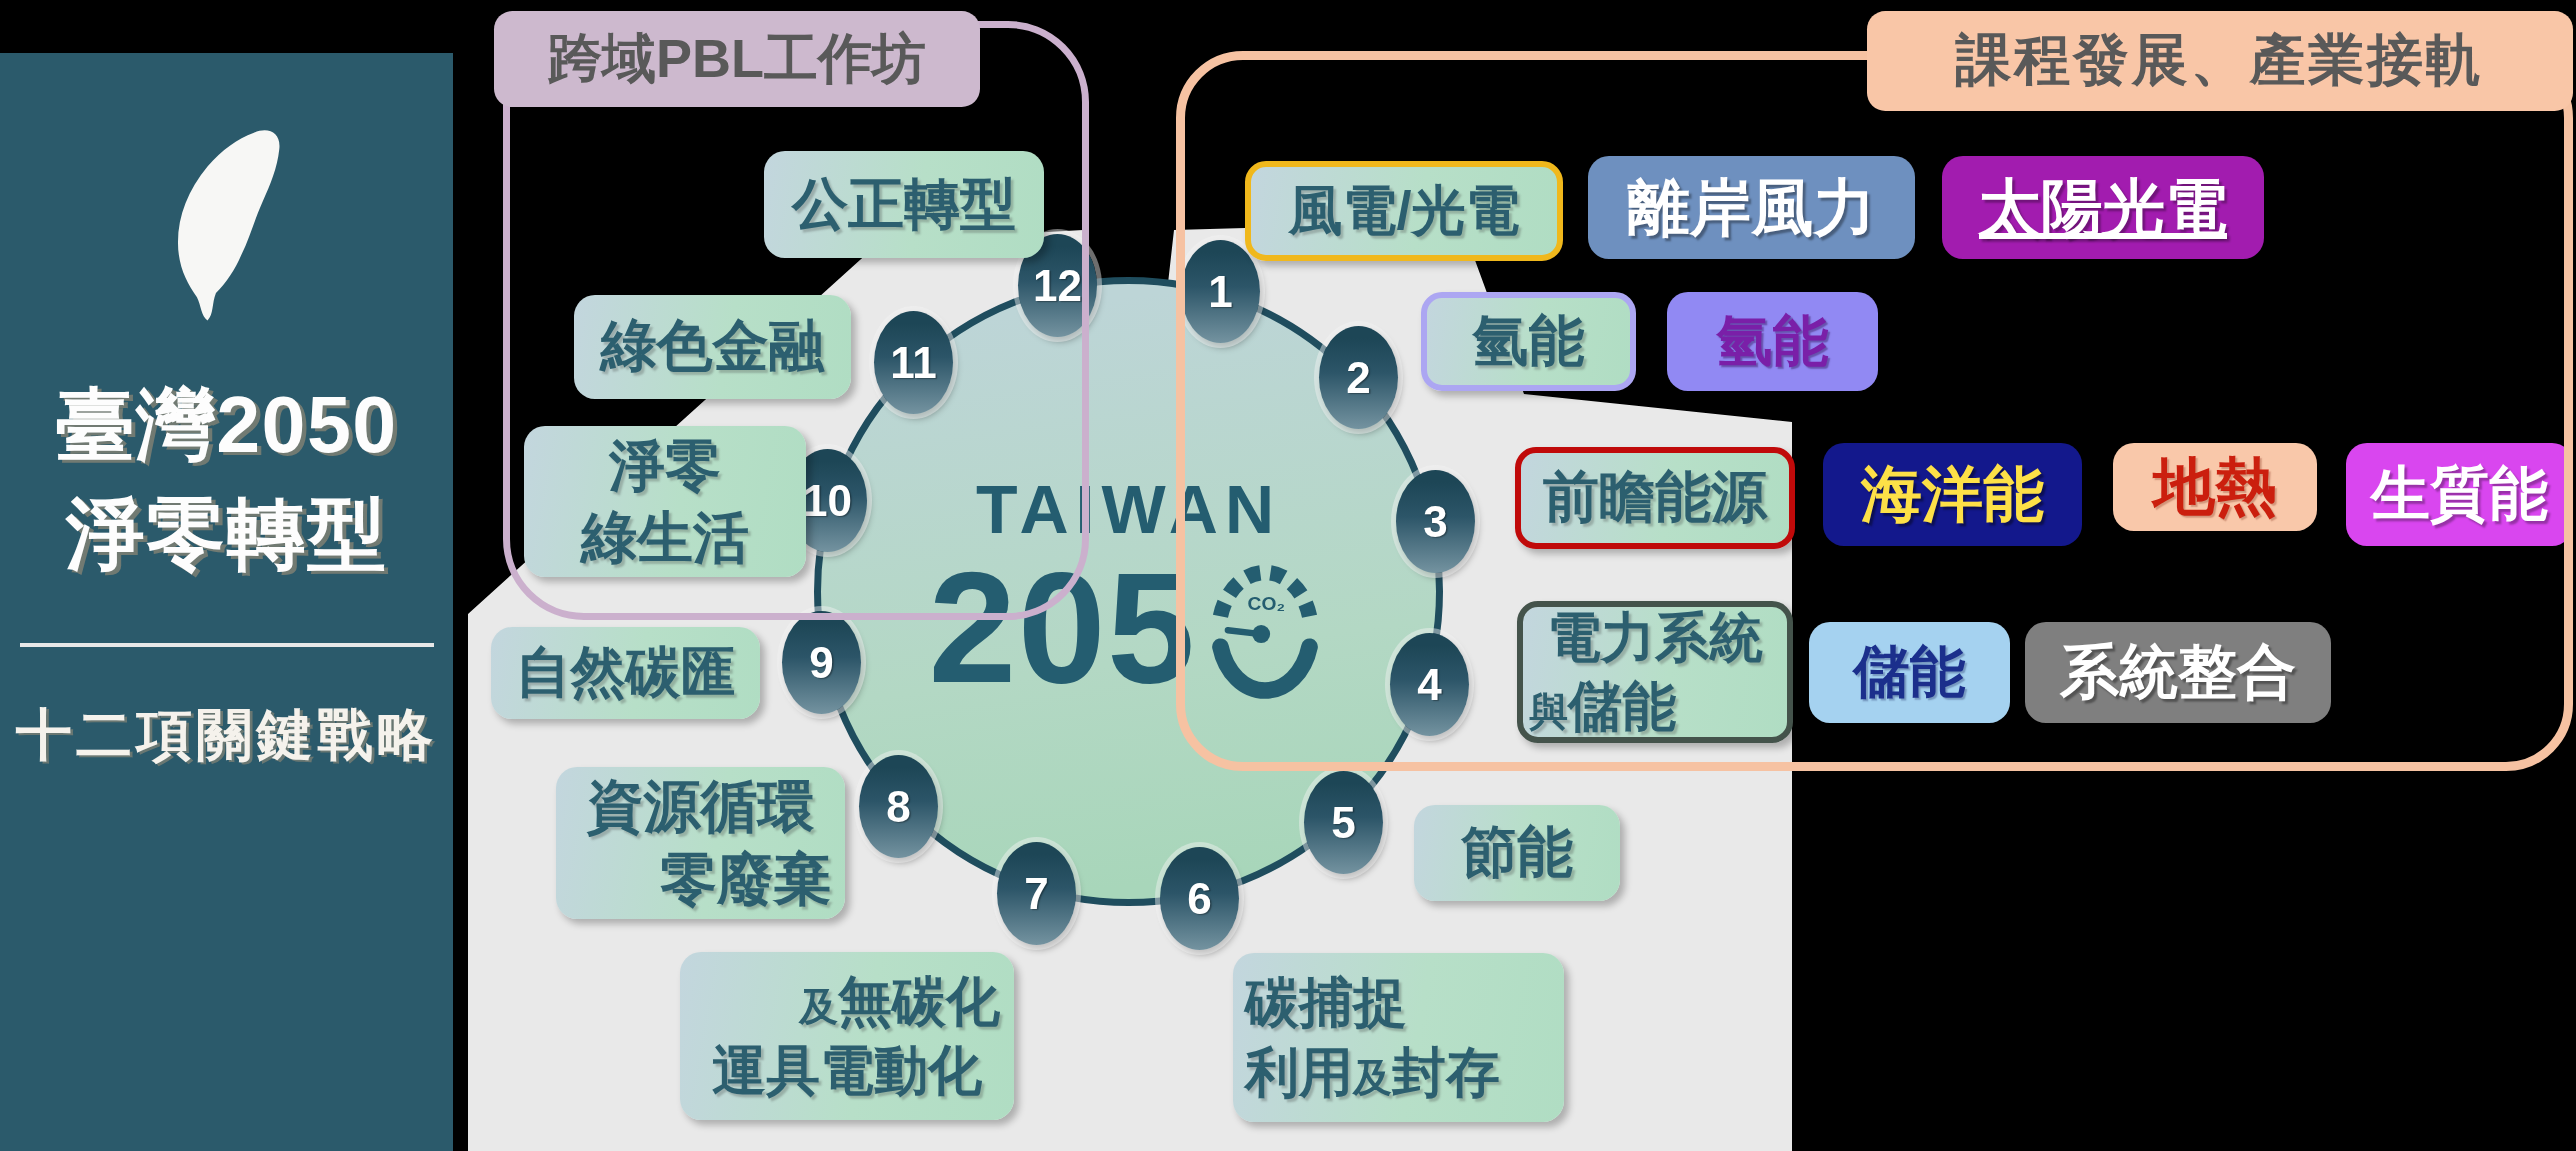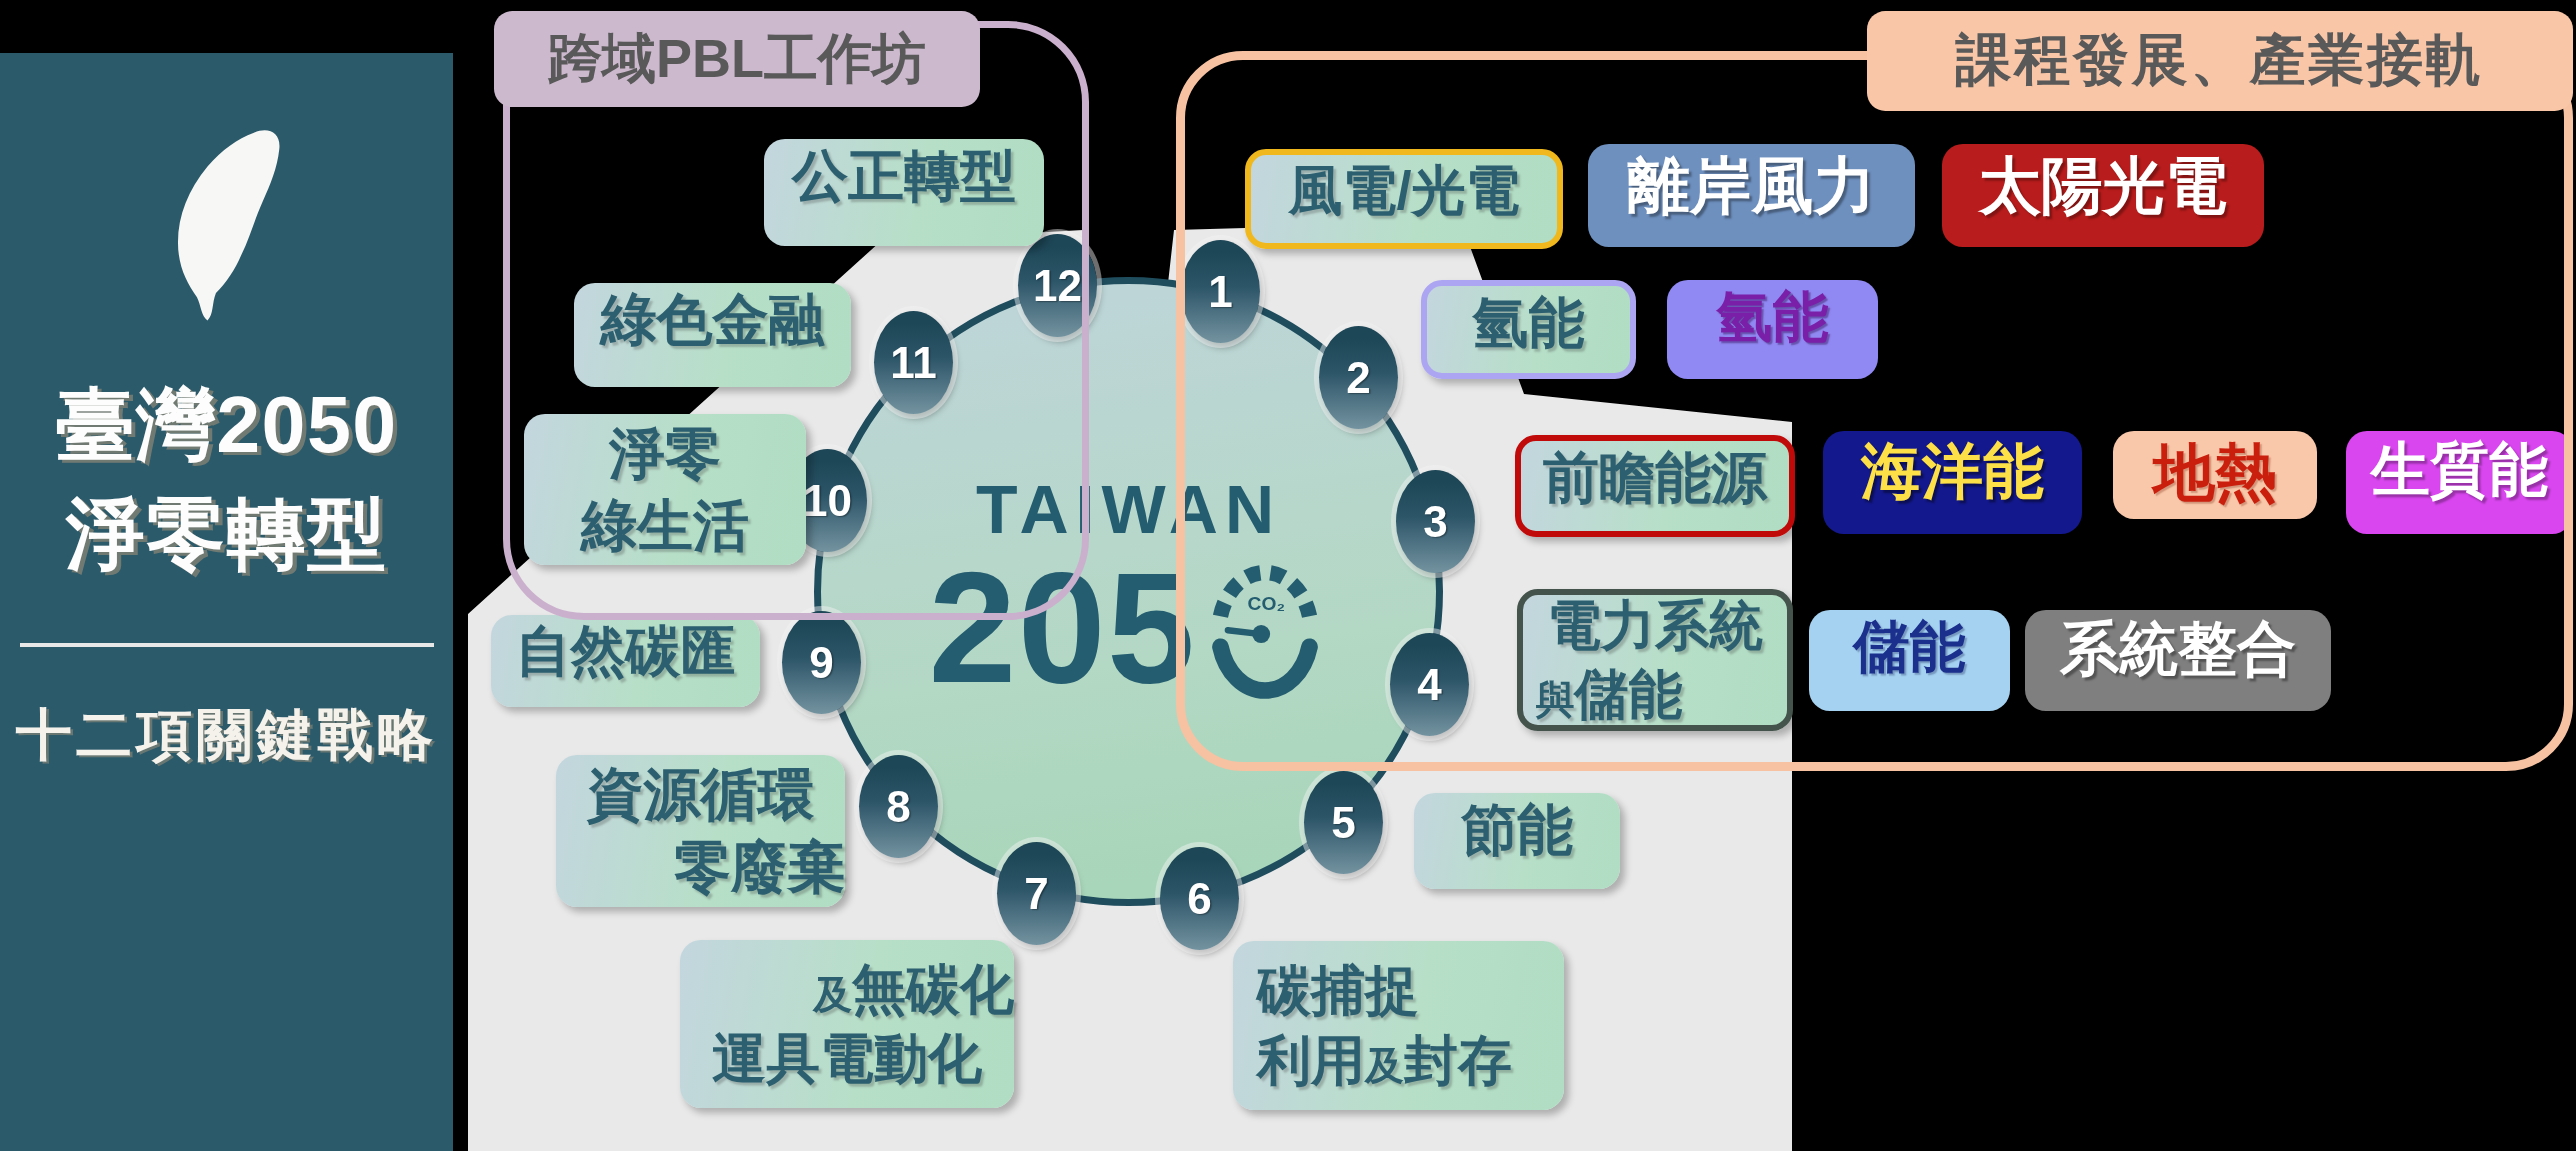--- a/index.html
+++ b/index.html
@@ -54,39 +54,40 @@
     position:absolute;width:79px;height:103px;border-radius:50%;
     background:linear-gradient(180deg,#1d4656 12%,#2c5568 45%,#7493a0 100%);
     box-shadow:0 0 0 5px rgba(245,245,245,0.45), 2.8px 4.2px 7px rgba(0,0,0,0.35);
     color:#fff;font-size:44px;font-weight:bold;
     display:flex;align-items:center;justify-content:center;
     z-index:4;text-shadow:1.4px 1.4px 1.4px rgba(0,0,0,0.35);
   }
   
   .pill{
     position:absolute;z-index:5;border-radius:21px;box-sizing:border-box;
-    display:flex;align-items:flex-start;justify-content:center;
+    display:flex;align-items:center;justify-content:center;
     font-weight:bold;font-size:56px;color:#2c5f6f;
     box-shadow:4.2px 5px 7px rgba(0,0,0,0.25);
+    margin-top:12px;
   }
   .pill.green{
     background:linear-gradient(100deg,#c3d6de 0%,#b7dfc8 55%,#b0ddc3 100%);
     text-shadow:2.8px 2.8px 2.1px rgba(60,60,60,0.28);
   }
   .pill.two{flex-direction:column;justify-content:center;line-height:1.28;}
   .pill .ln{display:block;width:100%;text-align:center;}
   .pill .ln.left{text-align:left;padding-left:24px;}
   .pill .ln.right{text-align:right;padding-right:28px;}
   .pill .small{font-size:0.72em;}
   .ob-yellow{border:6.3px solid #f0b81c;}
   .ob-violet{border:6.3px solid #aca6f2;}
   .ob-red{border:6.3px solid #c00a0a;}
   .ob-slate{border:6.3px solid #44534b;}
   .fill-blue{background:#6e90bf;color:#fff;text-shadow:2.8px 2.8px 2.1px rgba(0,0,0,0.35);}
-  .fill-gold{background:#b91c1c;color:#fff;text-shadow:2.8px 2.8px 2.1px rgba(0,0,0,0.3);}
+  .fill-gold{background:#a21caf;color:#fff;text-shadow:2.8px 2.8px 2.1px rgba(0,0,0,0.3);text-decoration:underline;}
   .fill-peri{background:#9189f3;color:#7a1fa8;text-shadow:2.1px 2.1px 1.4px rgba(40,0,70,0.4);}
   .fill-navy{background:#13188c;color:#fde047;text-shadow:2.8px 2.8px 2.1px rgba(0,0,0,0.4);}
   .fill-peach{background:#f9c8aa;color:#cb1f0e;text-shadow:2.1px 2.1px 1.4px rgba(120,30,10,0.3);}
   .fill-green2{background:#d946ef;color:#fff;text-shadow:2.8px 2.8px 2.1px rgba(0,0,0,0.3);}
   .fill-ltblue{background:#a5d2f0;color:#1b2f8c;text-shadow:2.1px 2.1px 1.4px rgba(10,20,80,0.3);}
   .fill-gray{background:#7f7f7f;color:#fff;text-shadow:2.8px 2.8px 2.1px rgba(0,0,0,0.35);}
   
   .frame{position:absolute;box-sizing:border-box;z-index:6;background:transparent;}
   .frame.purple{left:503px;top:21px;width:586px;height:599px;border:7.7px solid #cbb0cd;border-radius:81px;}
   .frame.peach{left:1176px;top:51px;width:1397px;height:720px;border:9.2px solid #f6c2a2;border-radius:67px;}

